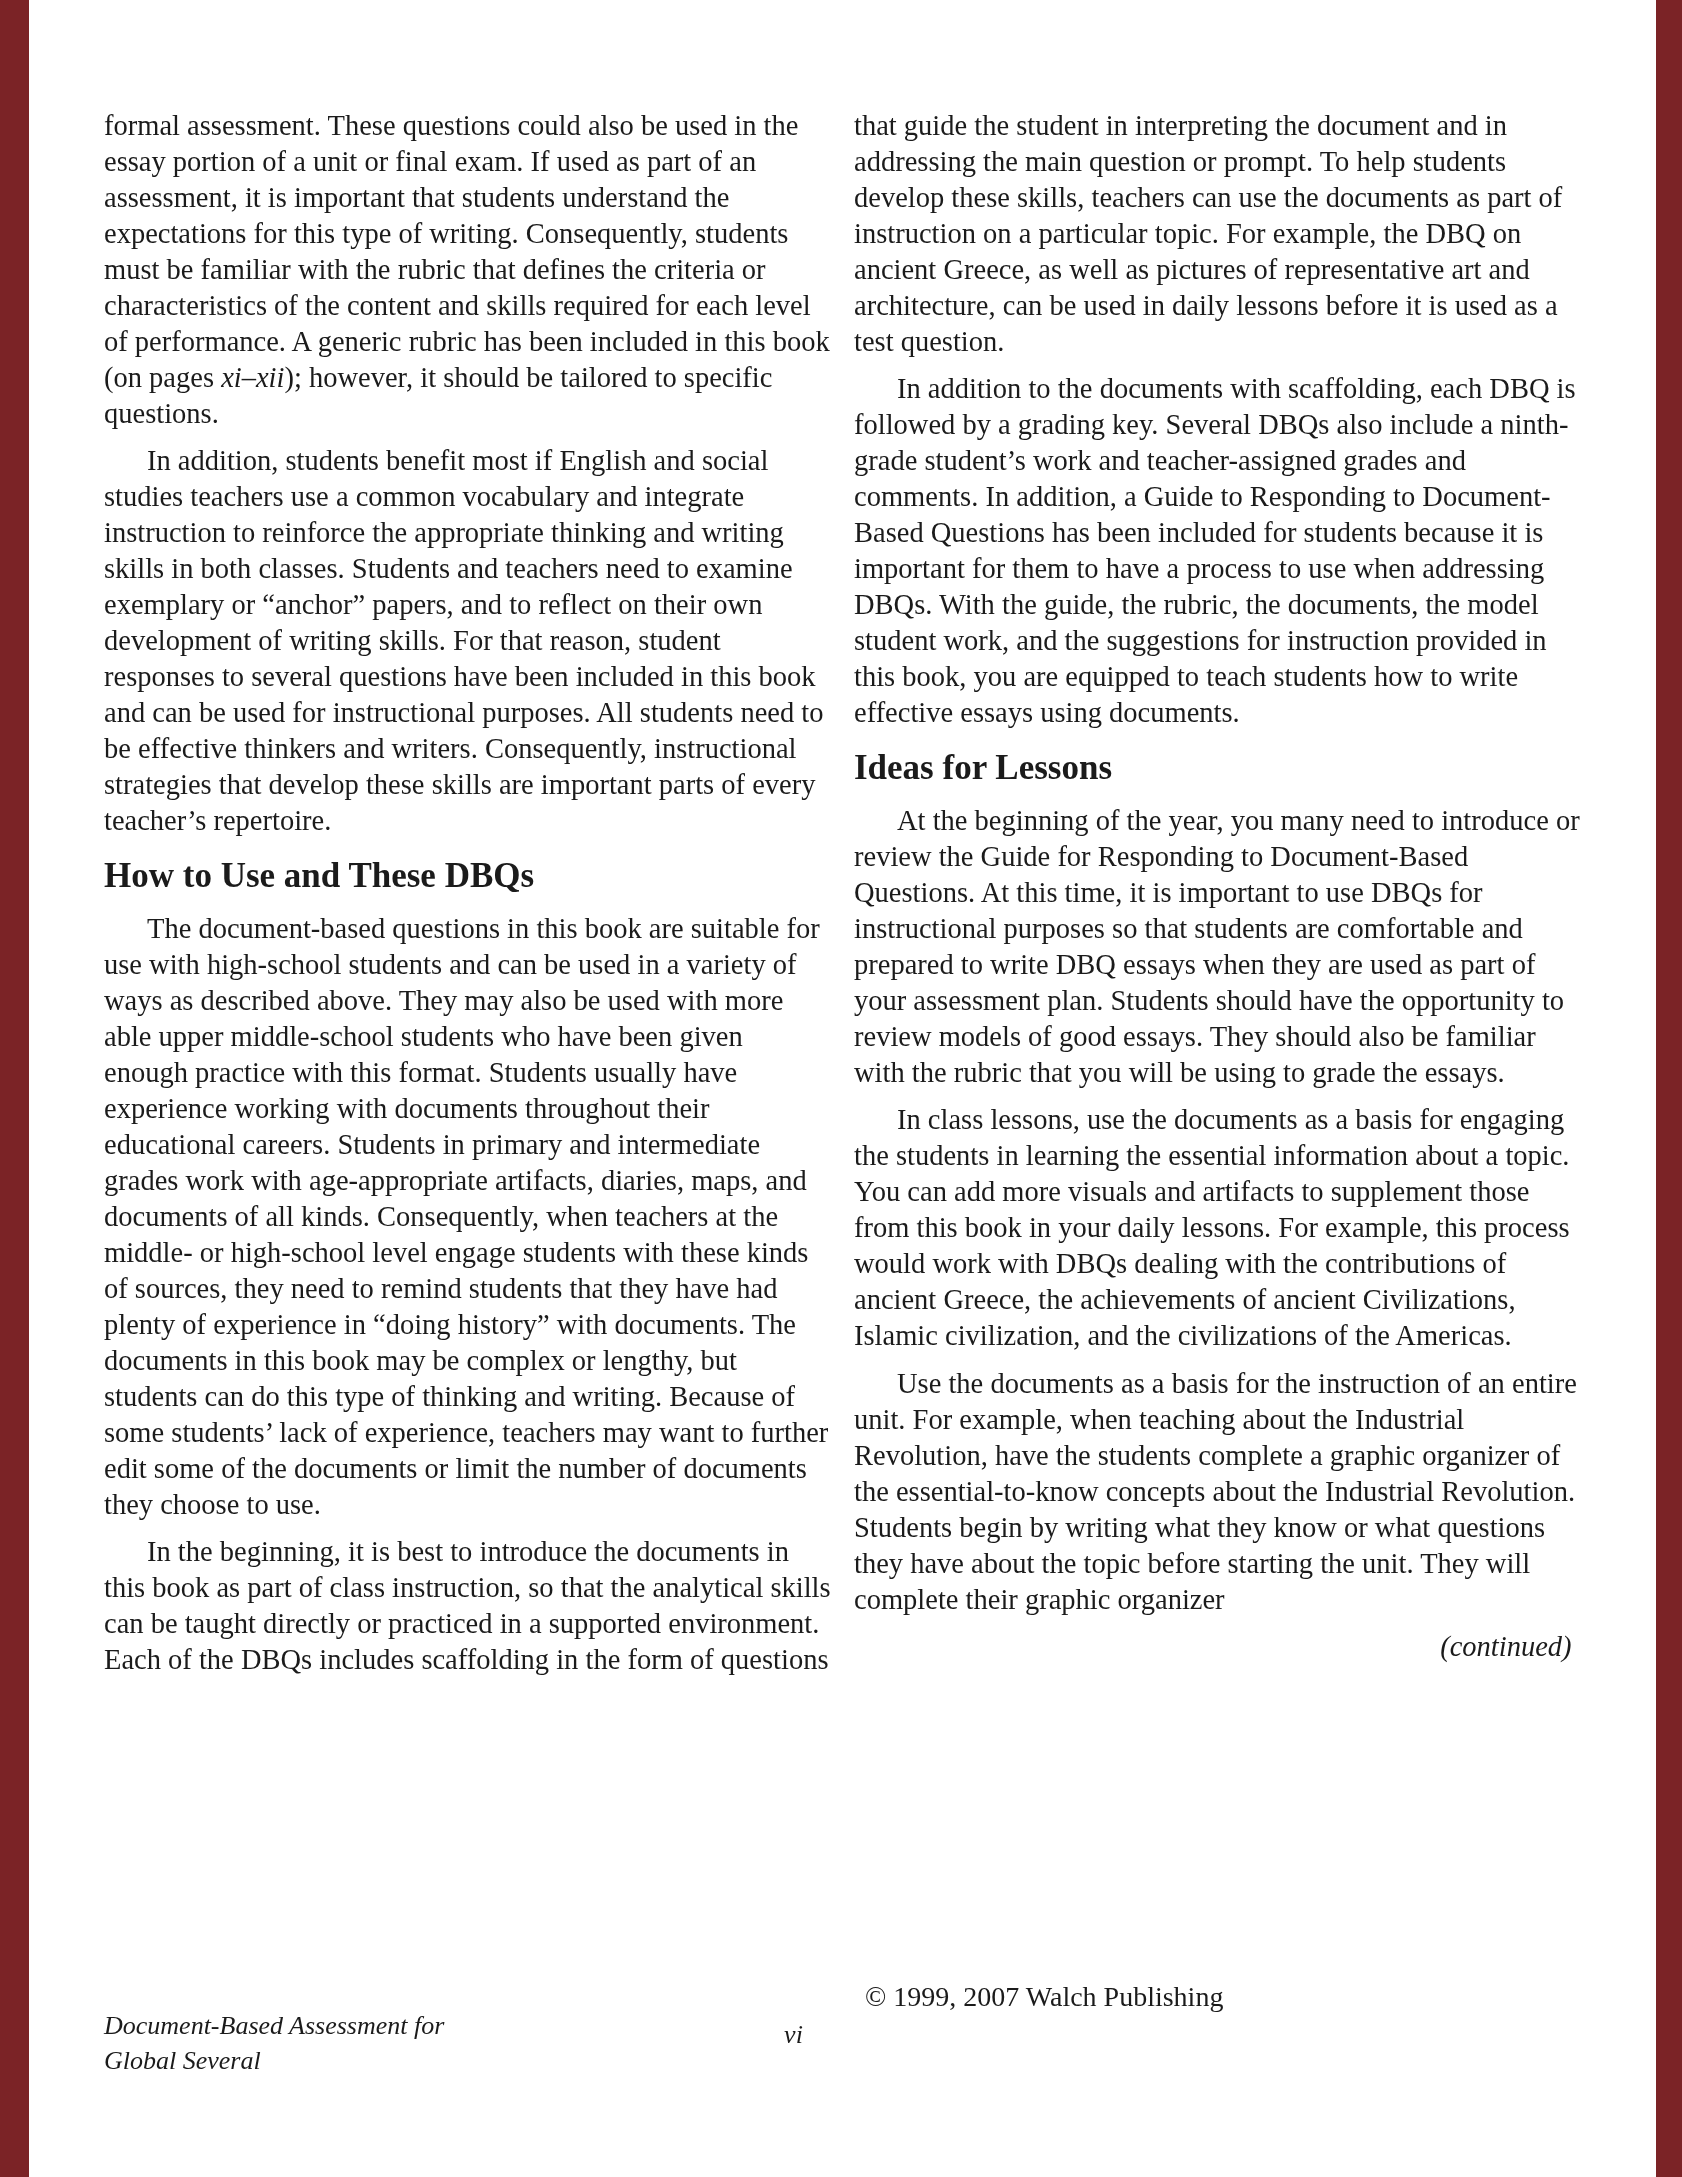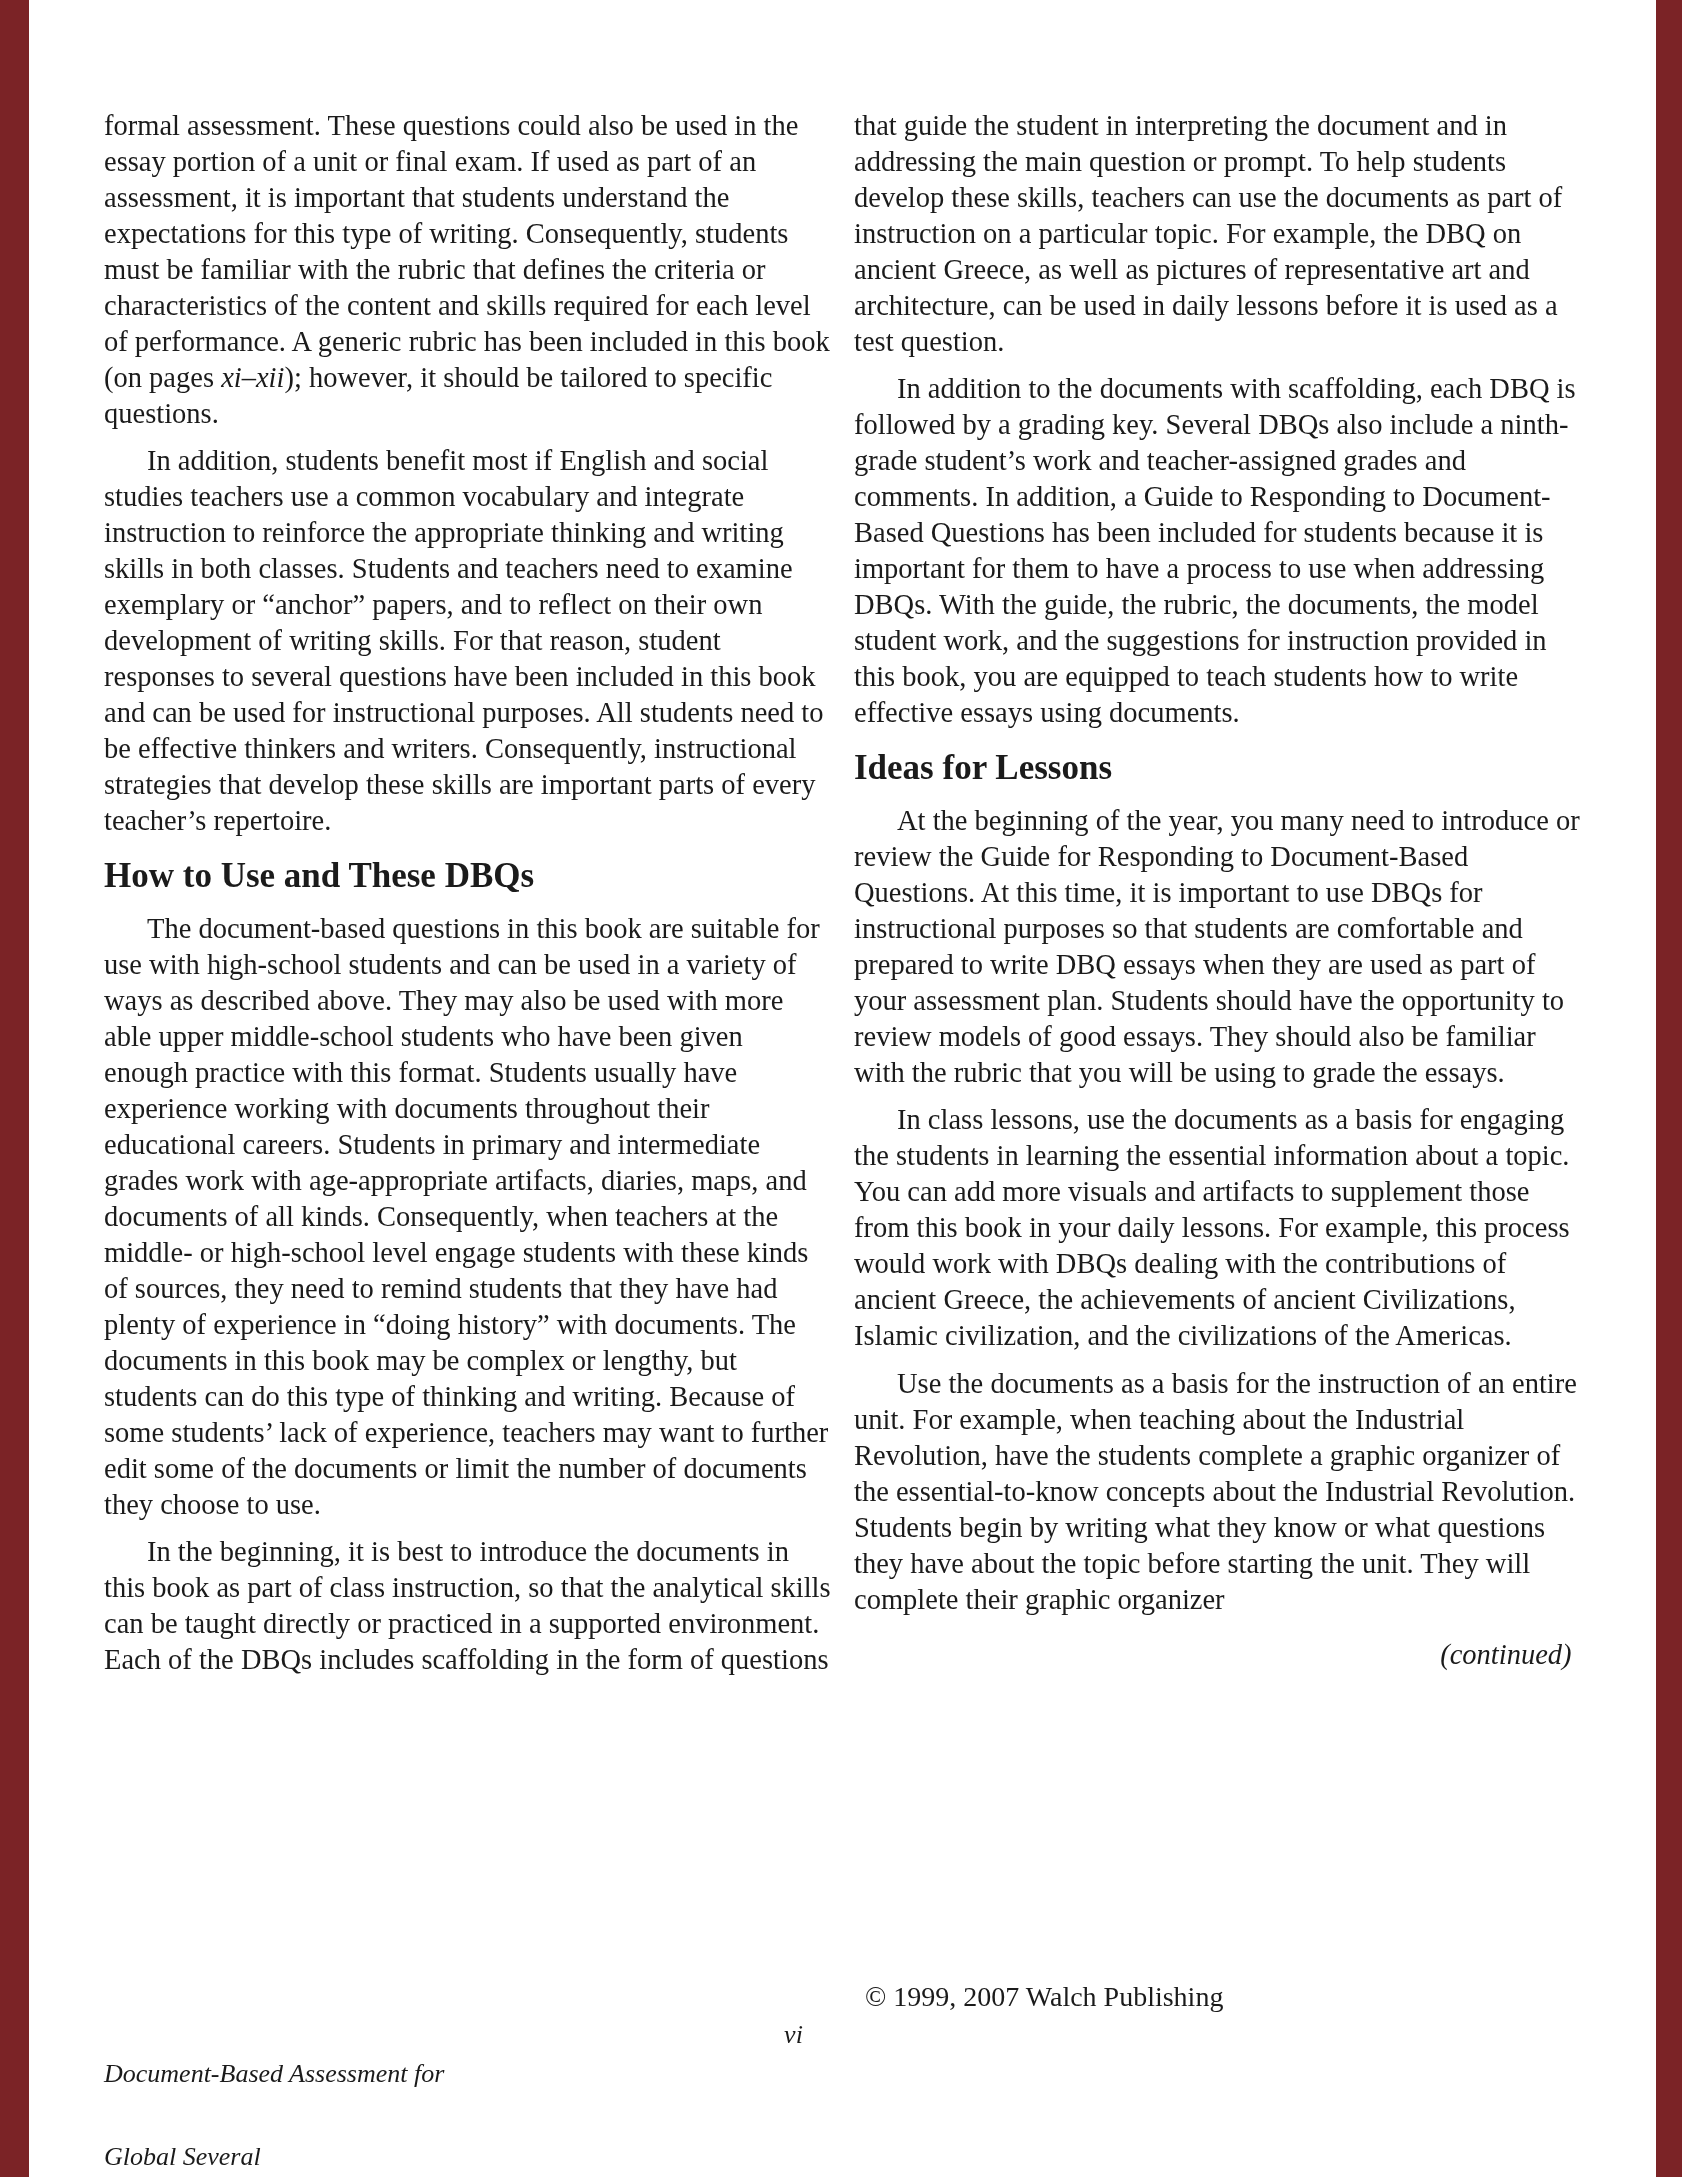--- a/index.html
+++ b/index.html
@@ -19,27 +19,27 @@
   }
   .col-left  { left: 104px; }
   .col-right { left: 854px; }
 
   .col p { margin: 0 0 11.2px 0; text-indent: 43px; }
   .col p.cont { text-indent: 0; }
   .col h2 {
     font-size: 35px; line-height: 42px; font-weight: 700;
     margin: 16px 0 14px 0;
   }
-  .continued { text-align: right; font-style: italic; margin-top: 19px; padding-right: 10.4px; }
+  .continued { text-align: right; font-style: italic; margin-top: 11px; padding-right: 10.4px; }
 
   .footer-title {
     position: absolute; left: 104px; top: 2008px; width: 380px;
     font-size: 26px; line-height: 35px; font-style: italic;
   }
-  .ft-line { display: block; margin-top: 48px; }
+  .ft-line { display: block; }
   .page-number {
     position: absolute; left: 0; top: 2020px; width: 1587px;
     text-align: center; font-size: 26px; font-style: italic;
   }
   .copyright {
     position: absolute; top: 1979px; left: 865px; width: 725px;
     text-align: left; font-size: 28px; line-height: 35px;
   }
 </style>
 </head>

